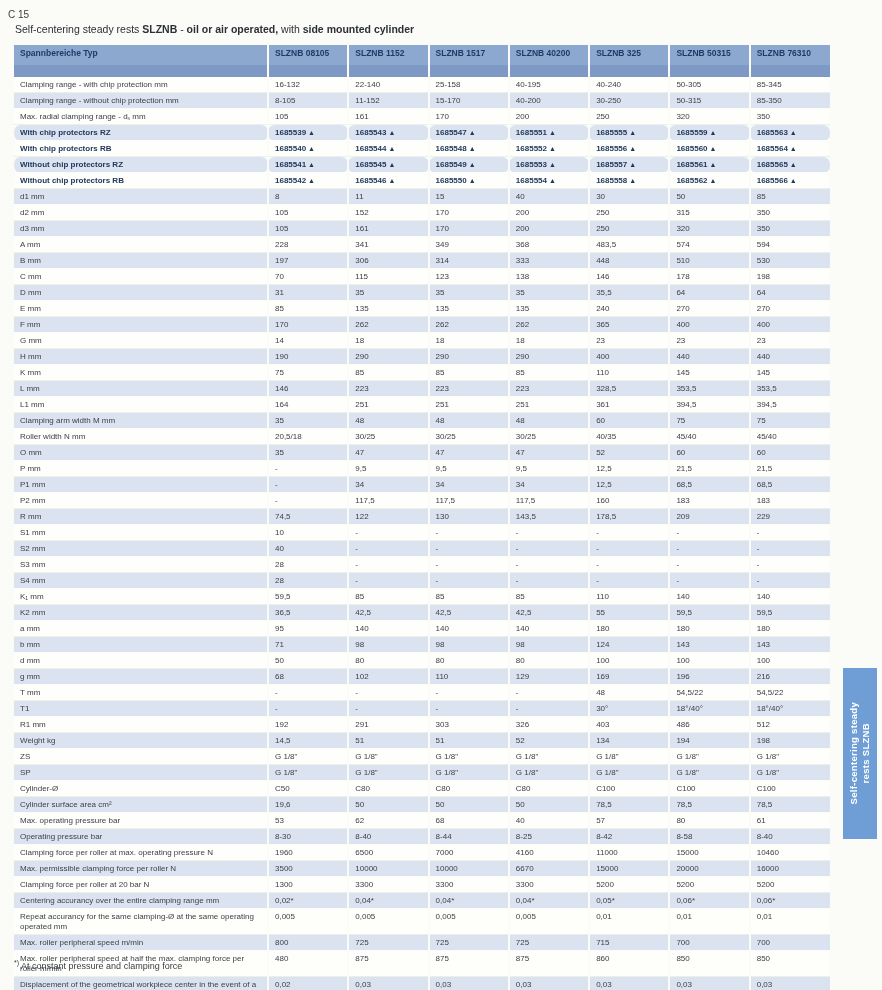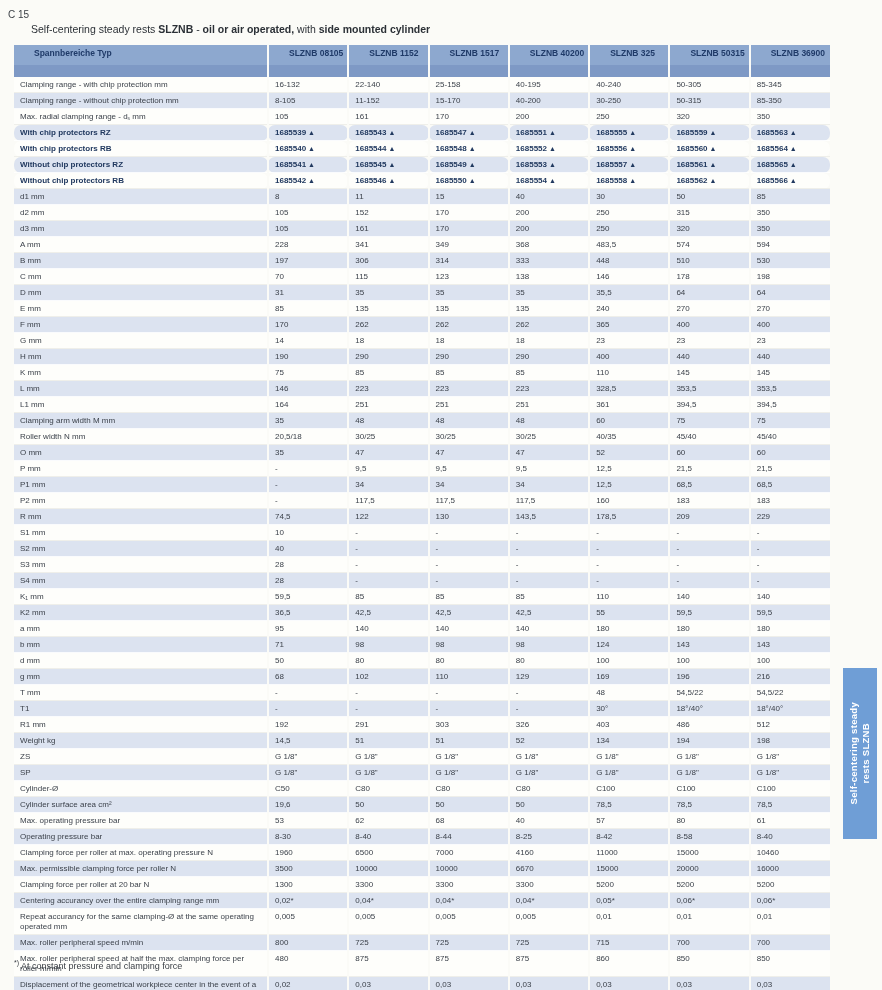--- a/index.html
+++ b/index.html
@@ -3,30 +3,30 @@
 <meta charset="utf-8">
 <style>
   html,body{margin:0;padding:0;}
   body{
     width:882px;height:990px;position:relative;overflow:hidden;
     background:#fbfbf7;
     font-family:"Liberation Sans", sans-serif;
     -webkit-font-smoothing:antialiased;
   }
   .page-code{position:absolute;left:8px;top:9px;font-size:10px;color:#3a3f45;}
-  .page-title{position:absolute;left:31px;top:23px;font-size:10.5px;color:#2b3036;white-space:nowrap;}
+  .page-title{position:absolute;left:15px;top:23px;font-size:10.5px;color:#2b3036;white-space:nowrap;}
   .page-title .seg-bold{font-weight:bold;}
   table.spec{
     position:absolute;left:14px;top:45px;width:816px;
     border-collapse:collapse;table-layout:fixed;
   }
   table.spec th{
     background:linear-gradient(to bottom,#8da8cf 0%,#8da8cf 63%,#7e99c5 63%,#7e99c5 100%);
     color:#1f3a68;font-size:8.5px;font-weight:bold;text-align:left;
-    vertical-align:top;height:29px;padding:3px 2px 0 20px;
+    vertical-align:top;height:29px;padding:3px 2px 0 6px;
     border-right:2px solid #fbfbf7;
   }
   table.spec th:last-child{border-right:none;}
   table.spec col.label-col{width:254px;}
   table.spec td{
     font-size:8px;line-height:10px;color:#3c424b;
     padding:2.5px 3px 2.5px 6px;vertical-align:top;
     border-right:2px solid #fbfbf7;
     border-bottom:1px solid rgba(255,255,255,.85);
   }
@@ -66,21 +66,21 @@
     </colgroup>
   <thead>
       <tr>
         <th>Spannbereiche Typ</th>
         <th>SLZNB 08105</th>
         <th>SLZNB 1152</th>
         <th>SLZNB 1517</th>
         <th>SLZNB 40200</th>
         <th>SLZNB 325</th>
         <th>SLZNB 50315</th>
-        <th>SLZNB 36900</th>
+        <th>SLZNB 76310</th>
       </tr>
     </thead>
   <tbody>
       <tr class="row-white">
         <td>Clamping range - with chip protection mm</td>
         <td>16-132</td>
         <td>22-140</td>
         <td>25-158</td>
         <td>40-195</td>
         <td>40-240</td>

